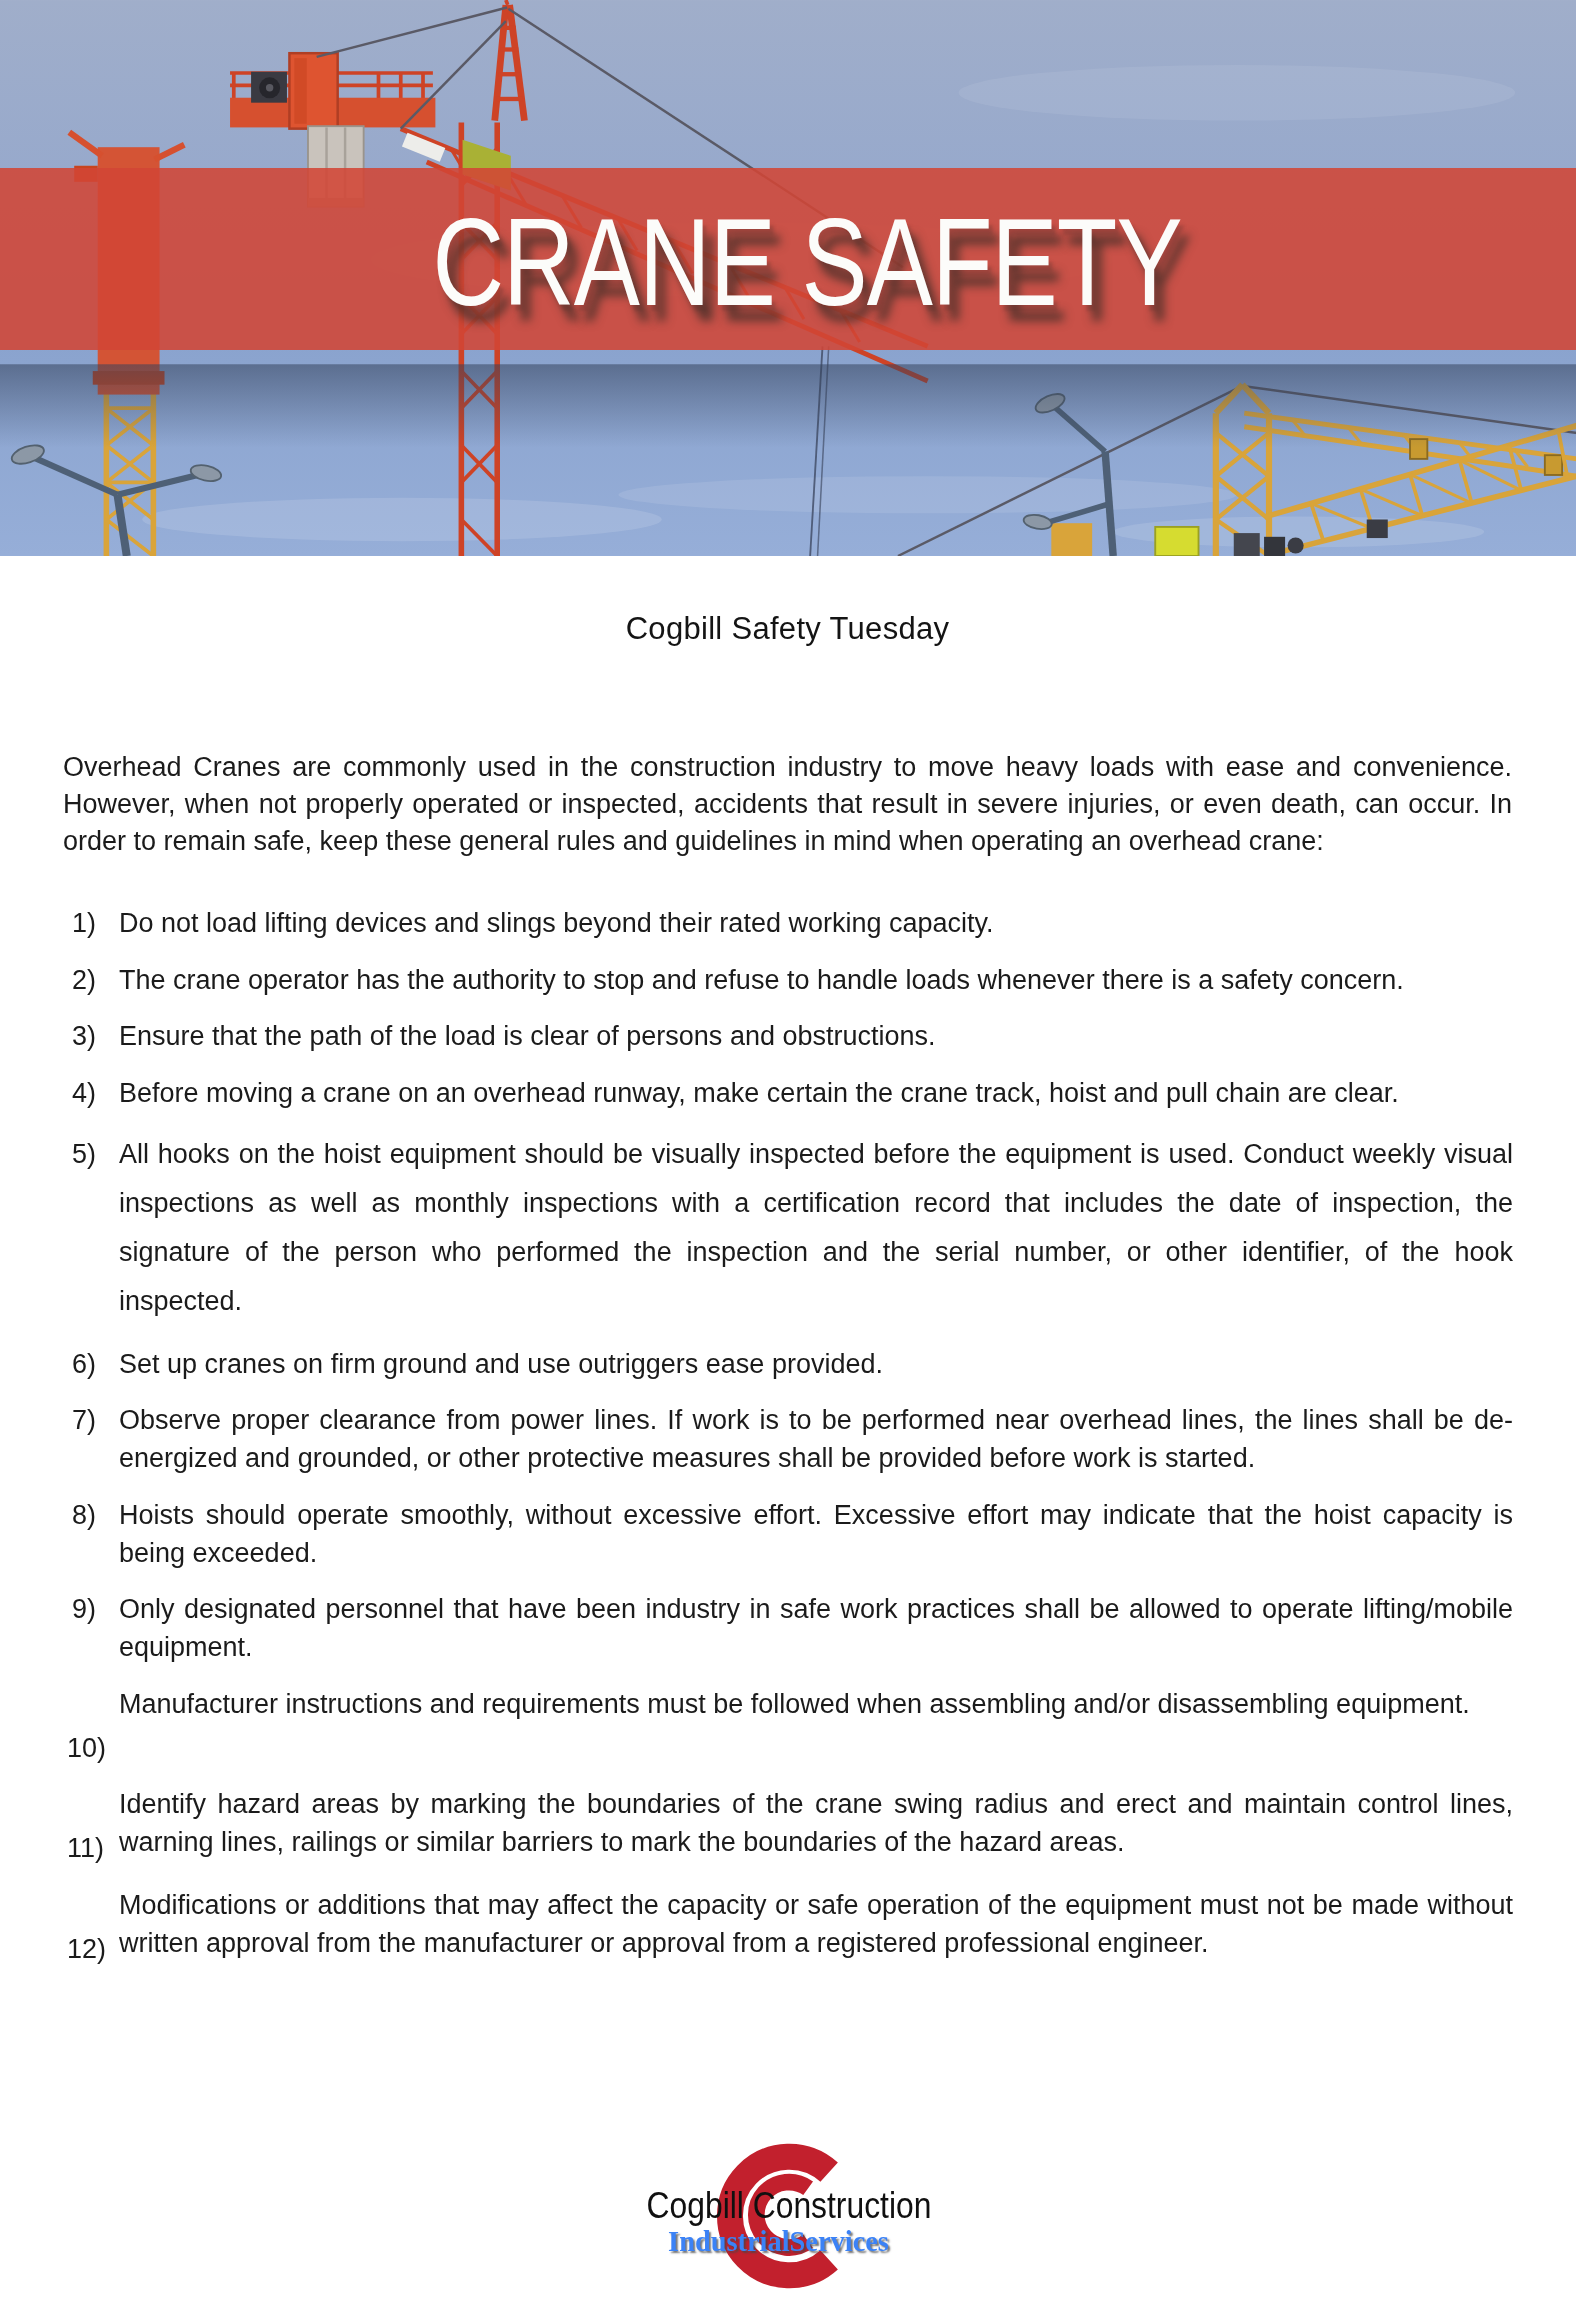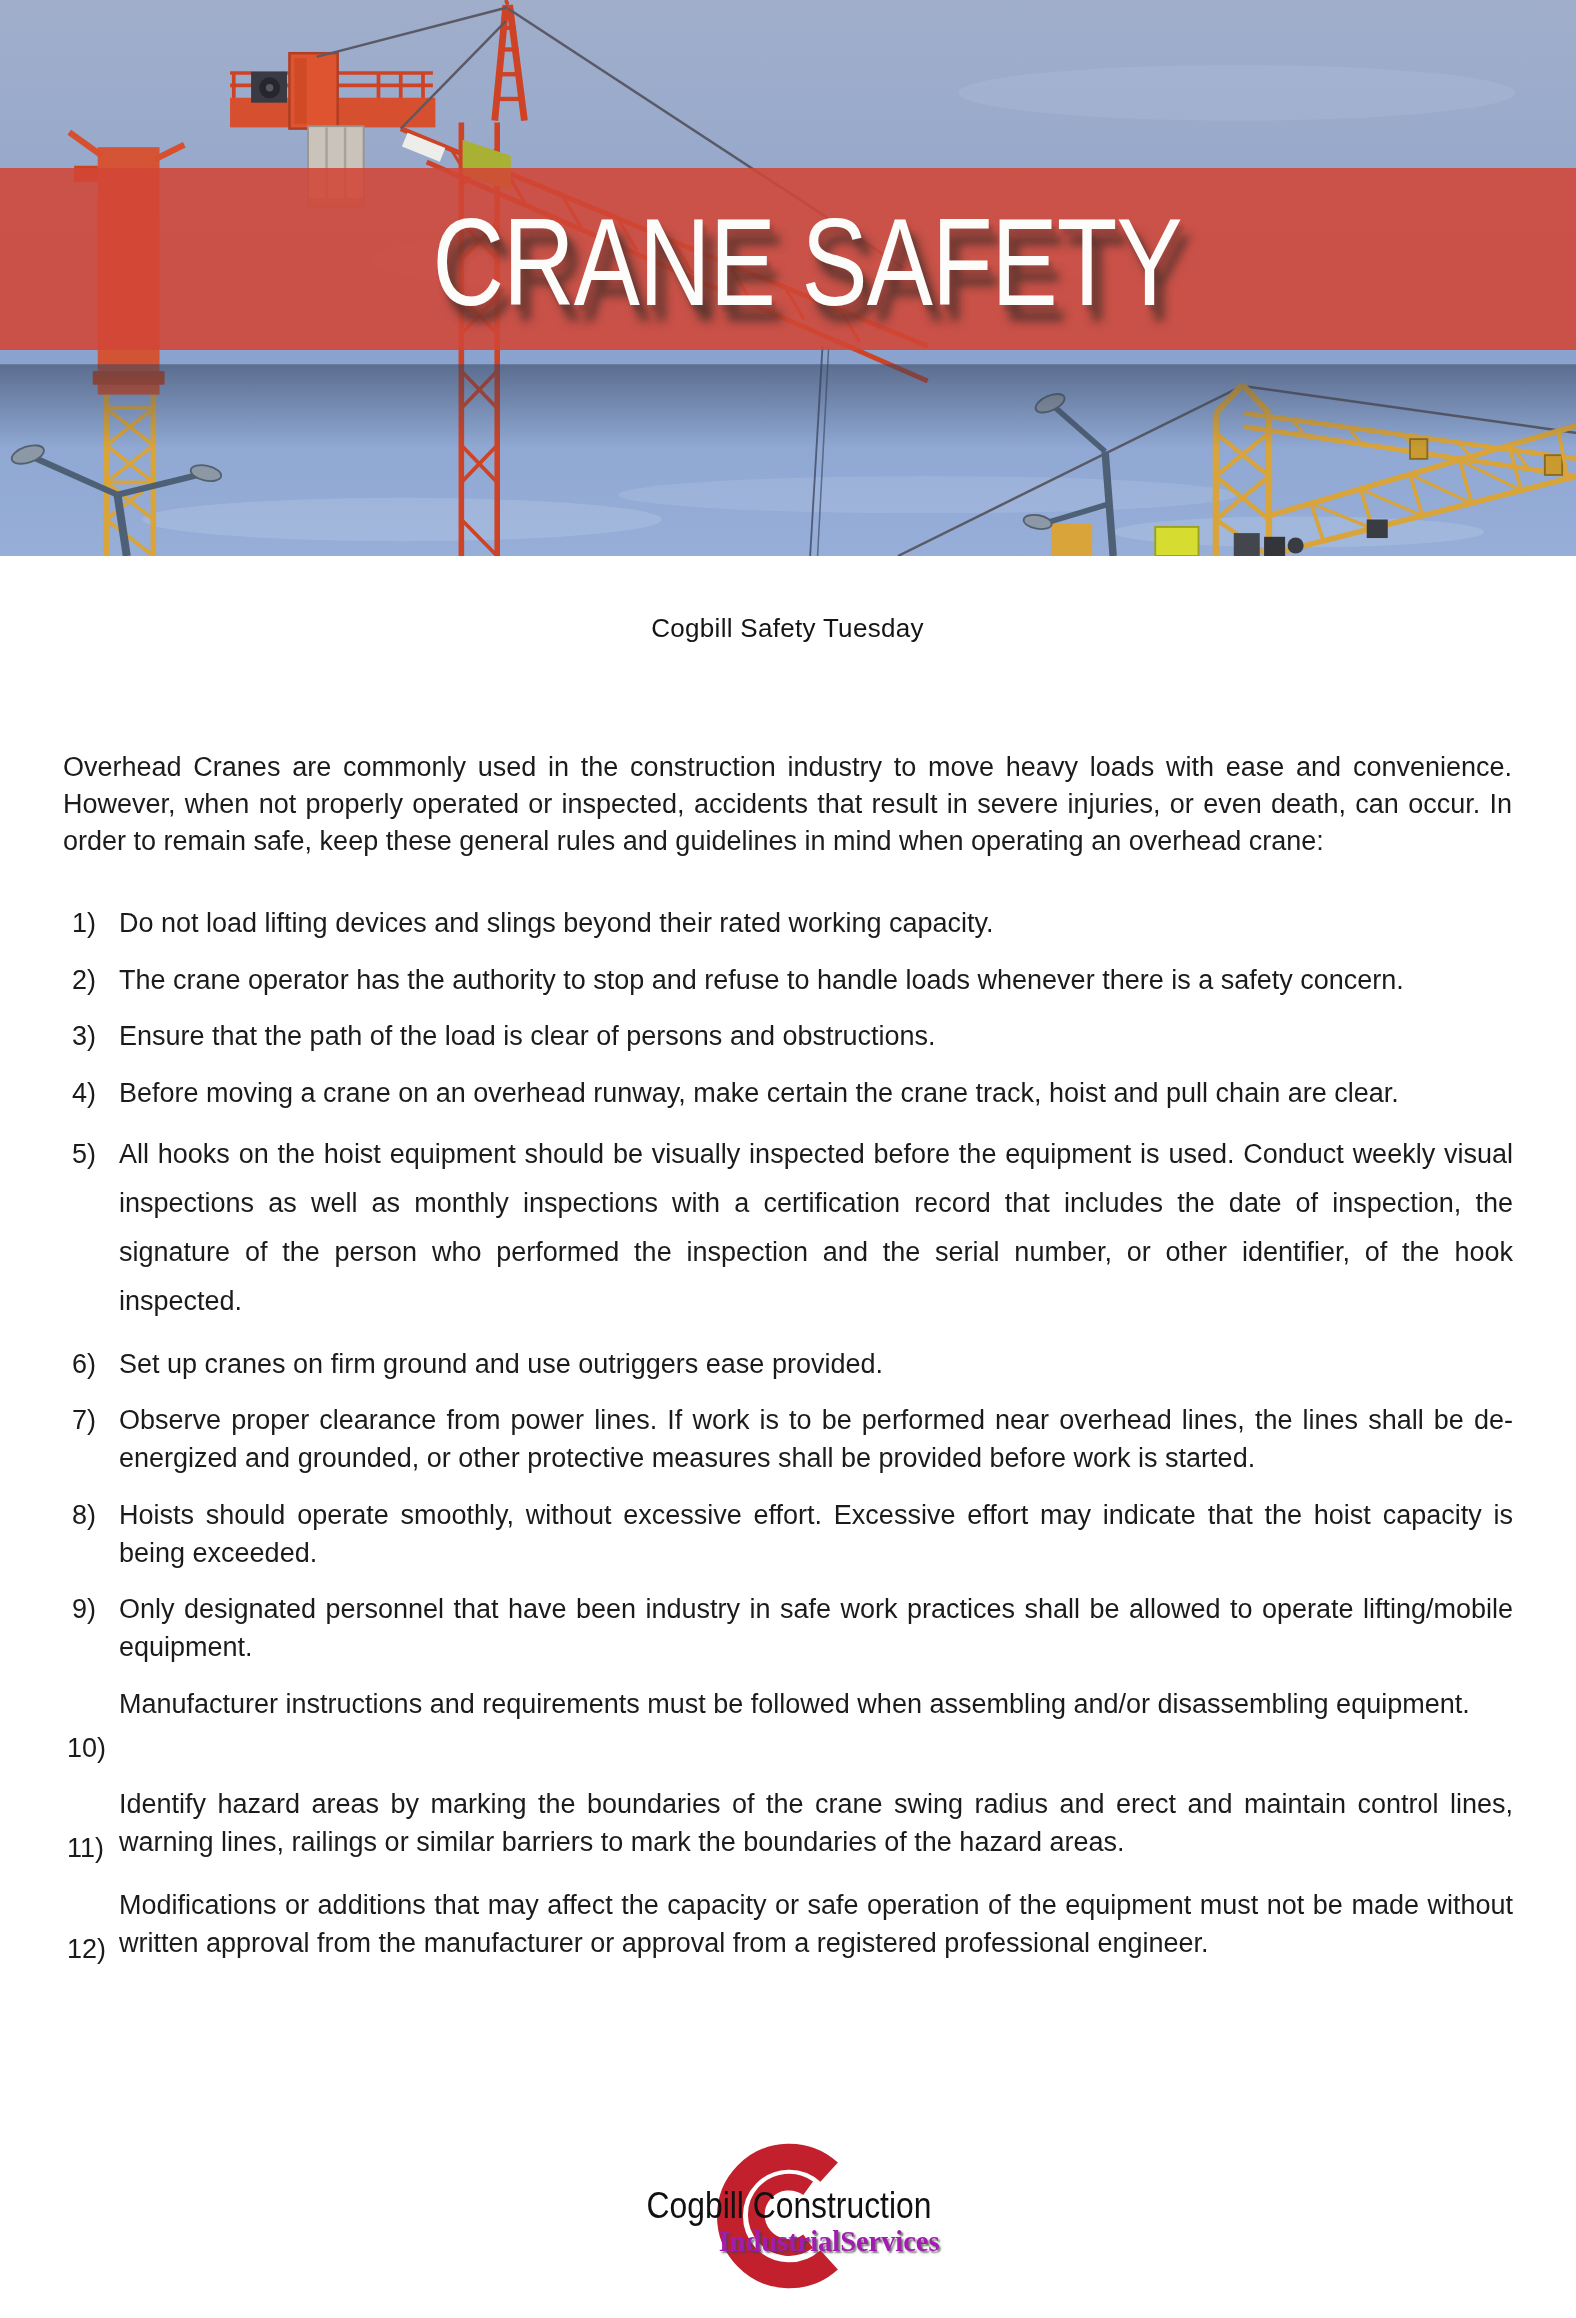--- a/index.html
+++ b/index.html
@@ -19,21 +19,21 @@
   .banner h1{
     margin:0;padding-top:5px;
     font-size:124px;font-weight:500;letter-spacing:-1.2px;line-height:1;
     color:#fcfcfa;white-space:nowrap;
     transform:scaleX(0.80) translateX(23.5px);transform-origin:center;
     text-shadow:12.4px 16px 11px rgba(72,48,42,0.82), 5px 6.2px 3.7px rgba(90,50,45,0.30);
   }
   
   .heading{
     position:absolute;top:609px;left:63px;width:1449px;
-    text-align:center;font-size:26px;line-height:39px;font-weight:500;
+    text-align:center;font-size:31px;line-height:39px;font-weight:500;
     color:#141414;letter-spacing:0.3px;
   }
   .intro{
     position:absolute;top:722px;left:63px;width:1449px;
     font-size:27px;line-height:37px;text-align:justify;color:#1b1b1b;
   }
   .rules{
     position:absolute;top:904px;left:72px;width:1441px;
   }
   .rule{display:flex;margin-bottom:18.5px;font-size:27px;line-height:38px;color:#1b1b1b;}
@@ -47,23 +47,23 @@
     width:352px;height:173px;
   }
   .logo svg{position:absolute;top:0;left:0;}
   .logo .wordmark{
     position:absolute;top:53px;left:0;width:352px;text-align:center;
     font-size:37px;font-weight:500;color:#101010;letter-spacing:0px;
     transform:scaleX(0.86);transform-origin:center;white-space:nowrap;
   }
   .logo .subrow{
     position:absolute;top:94px;left:5px;width:322px;
-    display:flex;justify-content:flex-end;
+    display:flex;justify-content:center;
     font-family:"Liberation Serif", serif;font-weight:bold;font-size:28.4px;
-    color:#a21caf;text-shadow:1.9px 1.9px 1.9px rgba(70,70,70,0.75);
+    color:#3b82f6;text-shadow:1.9px 1.9px 1.9px rgba(70,70,70,0.75);
   }
 </style>
 </head>
 <body>
 
 <div class="photo">
   <svg width="1577" height="556" viewBox="0 0 2550 899">
     <defs>
       <linearGradient id="sky" x1="0" y1="0" x2="0" y2="1">
         <stop offset="0" stop-color="#A0AECA"></stop>

